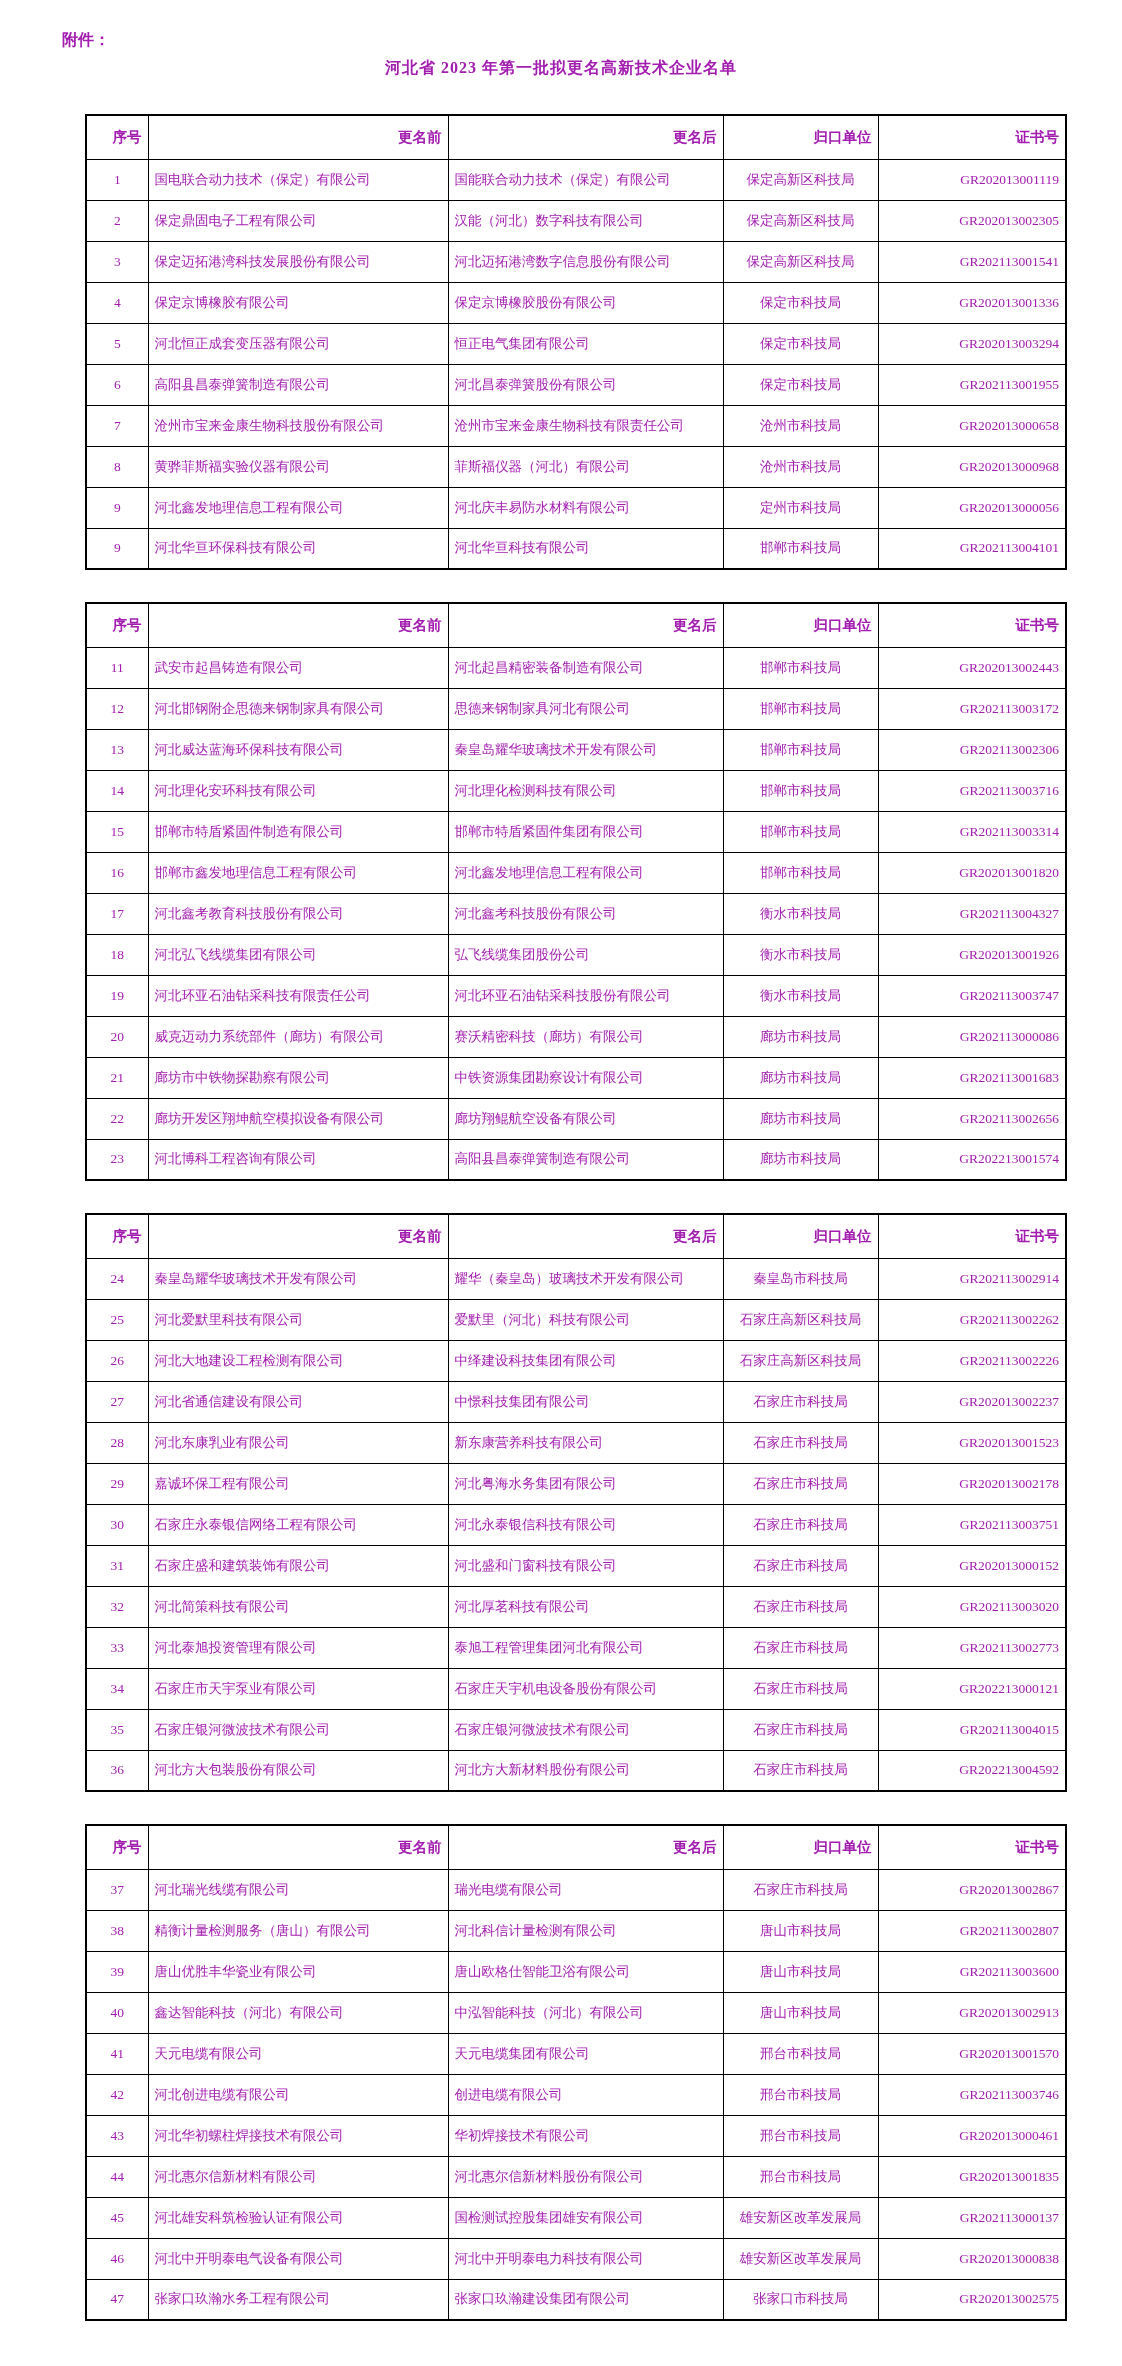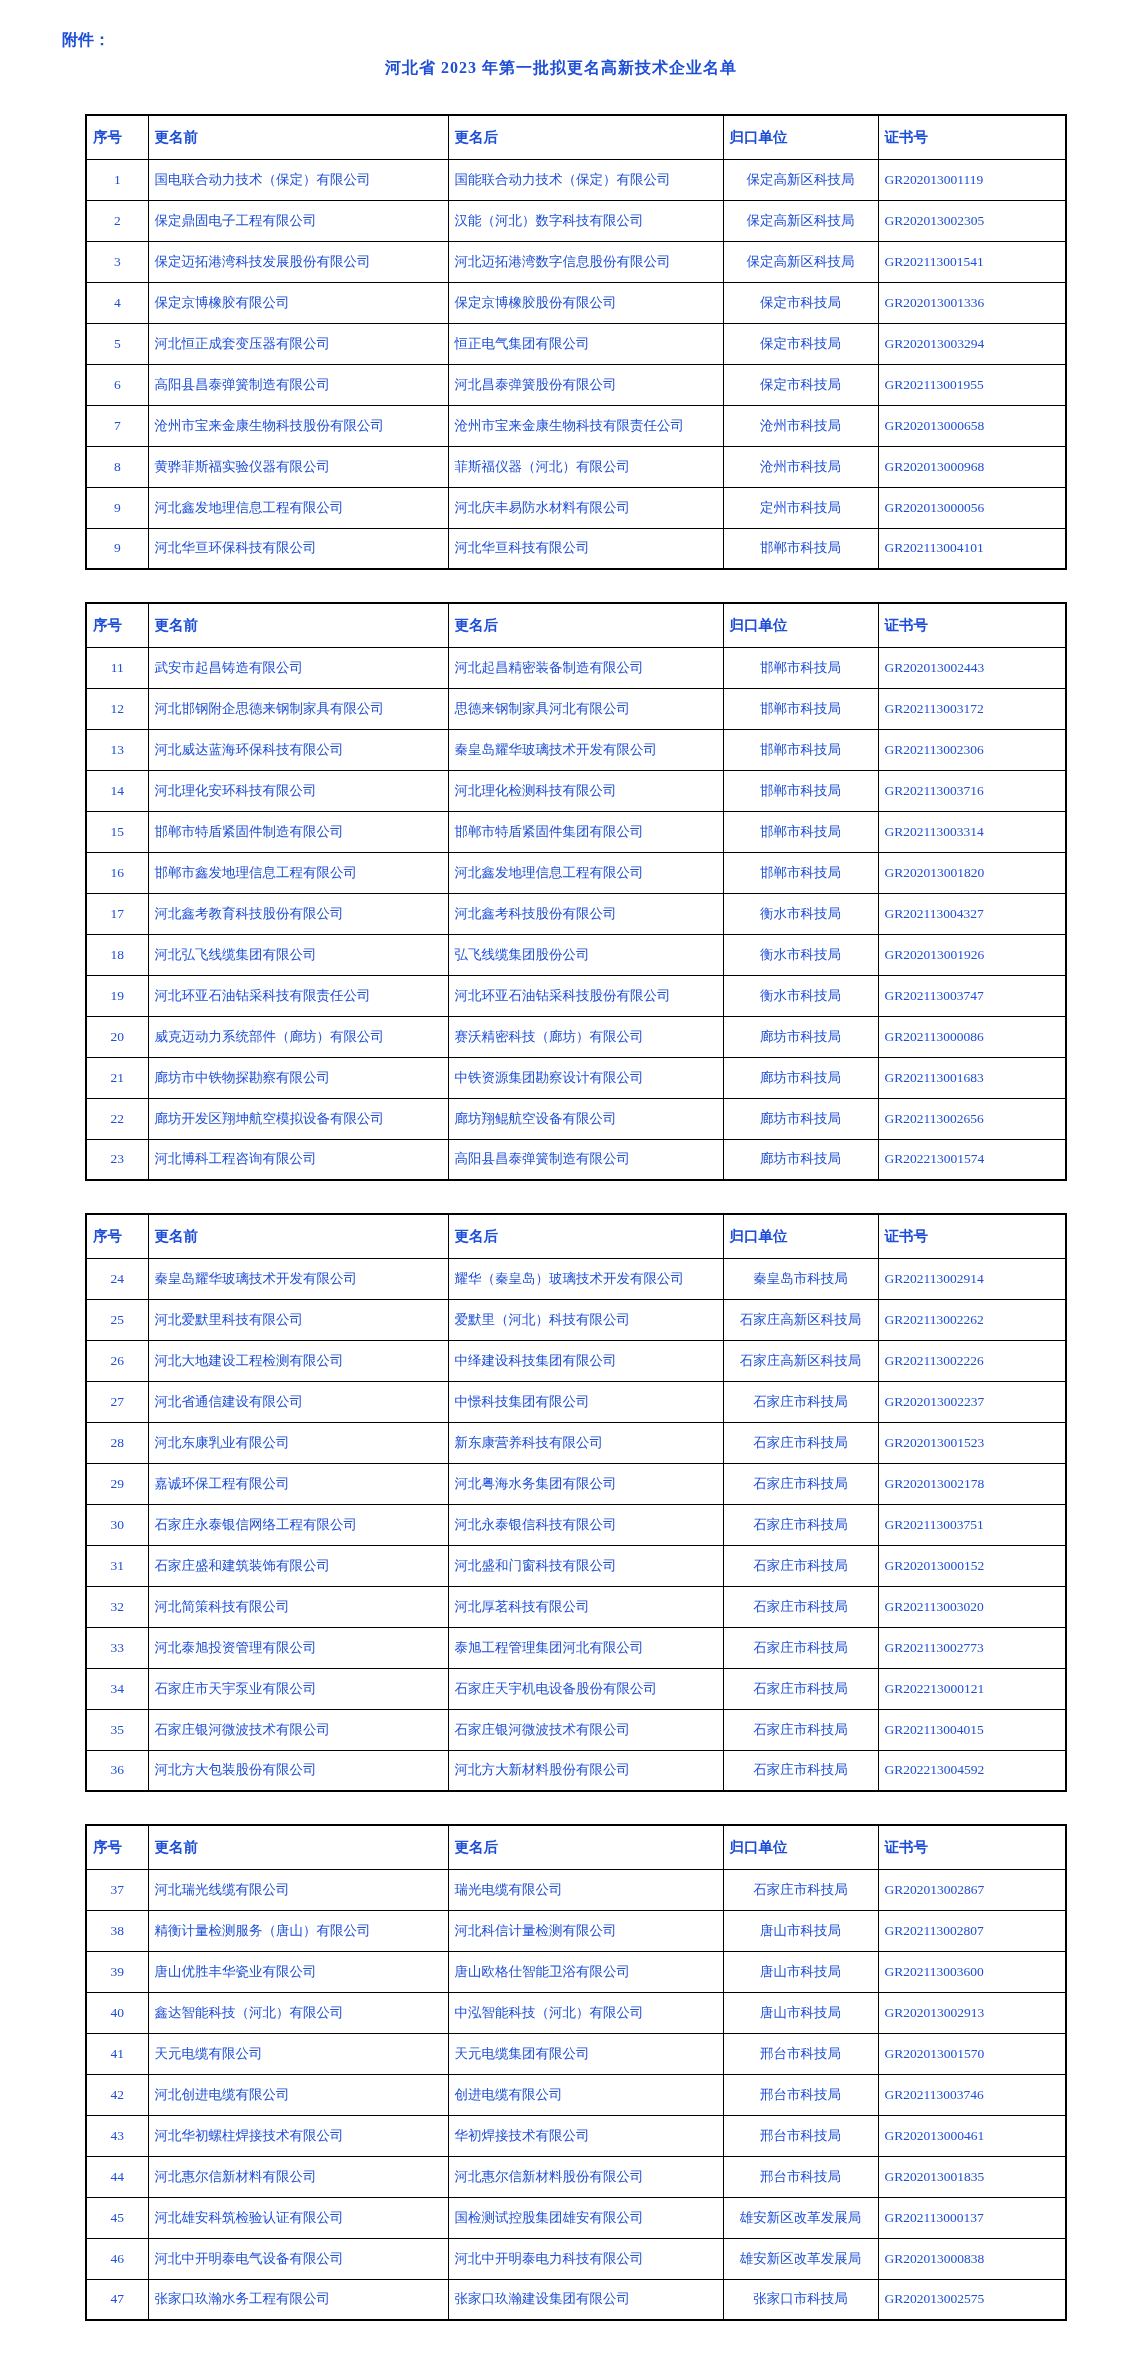--- a/index.html
+++ b/index.html
@@ -6,21 +6,21 @@
     margin: 0;
     padding: 0;
     background: #ffffff;
   }
   .page {
     position: relative;
     width: 1122px;
     height: 2366px;
     background: #ffffff;
     font-family: "DejaVu Sans", "Liberation Sans", sans-serif;
-    color: #1d4ed8;
+    color: #a21caf;
   }
   .attachment {
     position: absolute;
     left: 62px;
     top: 30px;
     font-size: 16px;
     font-weight: bold;
   }
   .title {
     position: absolute;
@@ -53,39 +53,39 @@
     height: 41px;
     padding: 0 6px;
     font-size: 13.5px;
     line-height: 1.15;
     overflow: hidden;
     white-space: nowrap;
     box-sizing: border-box;
   }
   table.rename-table th {
     font-weight: bold;
-    text-align: left;
+    text-align: right;
     font-size: 14.5px;
     height: 44px;
     margin-top: 25px;
   }
   td.cell-num {
     text-align: center;
     font-family: "Liberation Serif", "DejaVu Serif", serif;
     font-size: 15px;
   }
   td.cell-before, td.cell-after {
     text-align: left;
     padding-left: 9px;
   }
   td.cell-authority {
     text-align: center;
   }
   td.cell-cert {
-    text-align: left;
+    text-align: right;
     font-family: "Liberation Serif", "DejaVu Serif", serif;
     font-size: 14.5px;
   }
 </style>
 </head>
 <body>
 
 <div class="page">
   <div class="attachment">附件：</div>
   <h1 class="title">河北省 2023 年第一批拟更名高新技术企业名单</h1>

